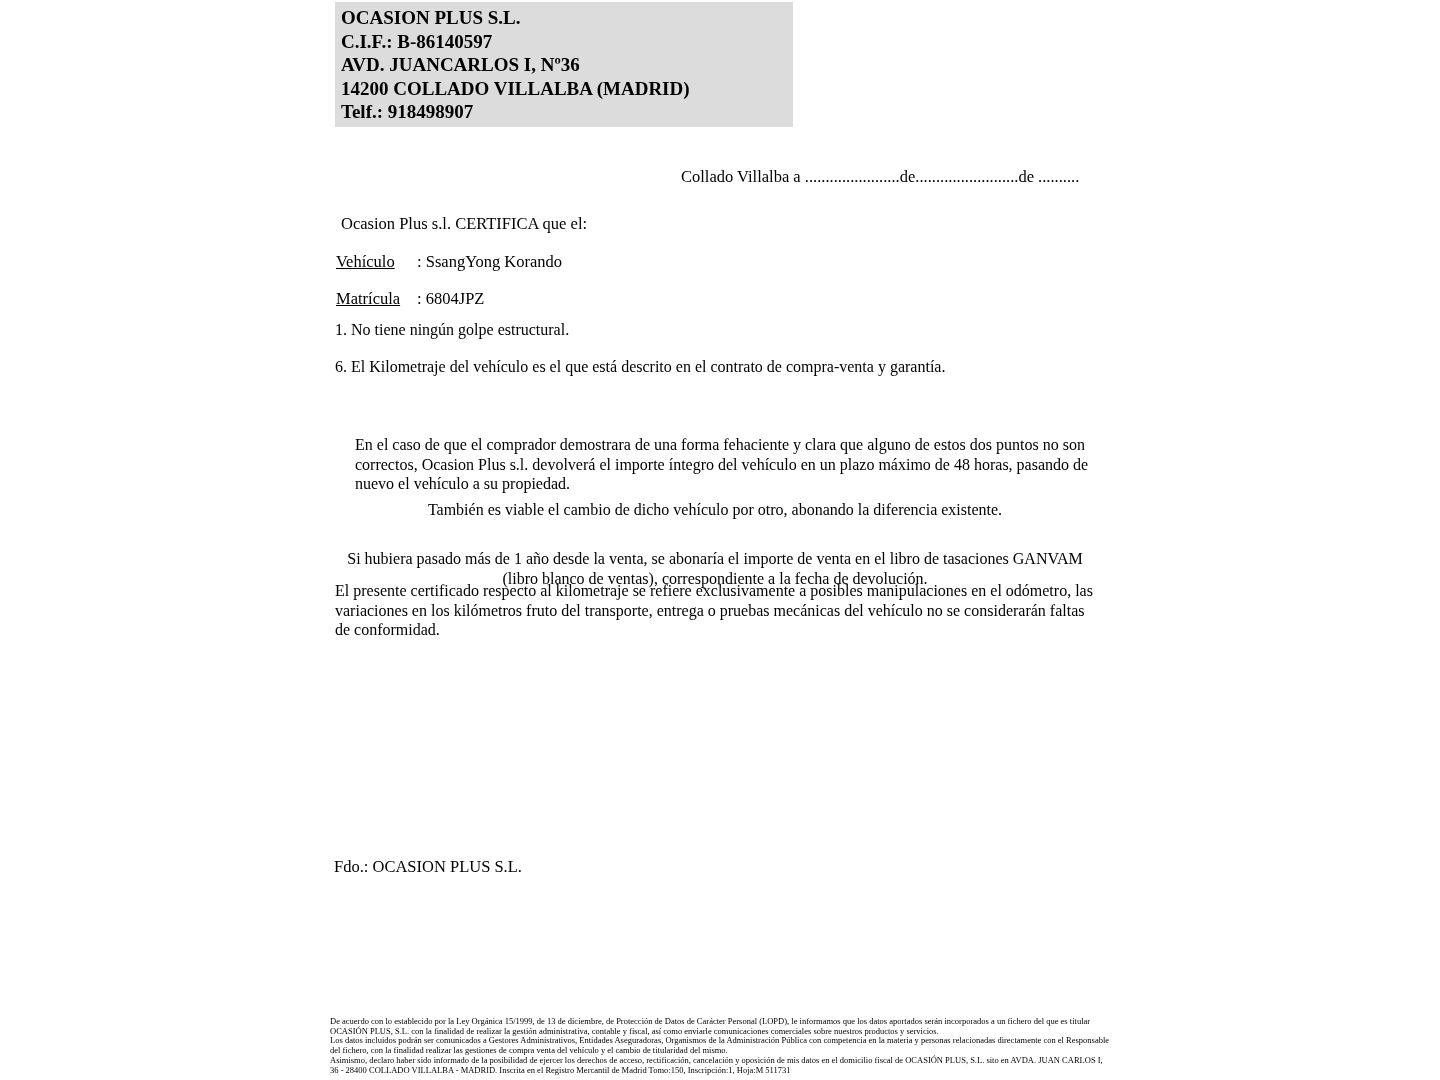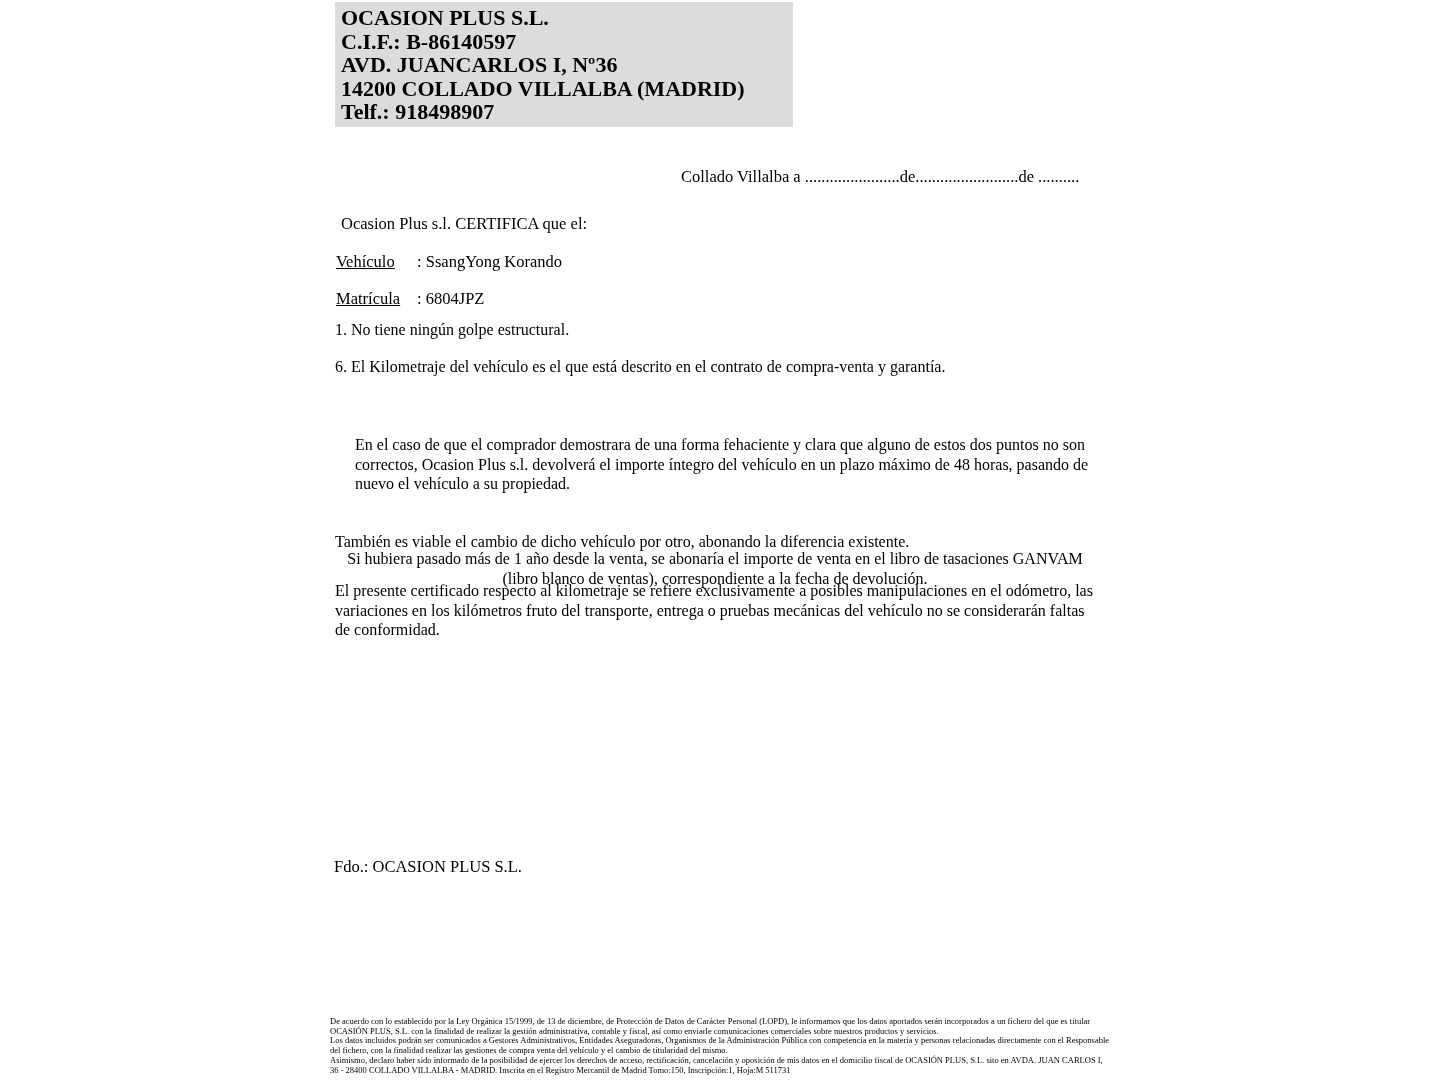--- a/index.html
+++ b/index.html
@@ -14,21 +14,21 @@
     overflow: hidden;
   }
   .header-box {
     position: absolute;
     left: 335px;
     top: 2px;
     width: 458px;
     background: #dcdcdc;
     padding: 4px 8px 3px 6px;
     font-weight: bold;
-    font-size: 22px;
+    font-size: 19px;
     line-height: 23.5px;
   }
   .date-line {
     position: absolute;
     left: 681px;
     top: 167px;
     font-size: 16.5px;
     white-space: nowrap;
   }
   .certify {
@@ -55,21 +55,21 @@
   .point-1 { top: 320px; }
   .point-2 { top: 357px; }
   .para {
     position: absolute;
     left: 335px;
     width: 760px;
     font-size: 16px;
     line-height: 19.5px;
   }
   .para-1 { top: 435px; margin-left: 20px; }
-  .para-2 { top: 532px; }
+  .para-2 { top: 500px; text-align: center; }
   .para-3 { top: 549px; text-align: center; }
   .para-4 { top: 581px; }
   .signature {
     position: absolute;
     left: 334px;
     top: 857px;
     font-size: 16.5px;
   }
   .legal {
     position: absolute;

